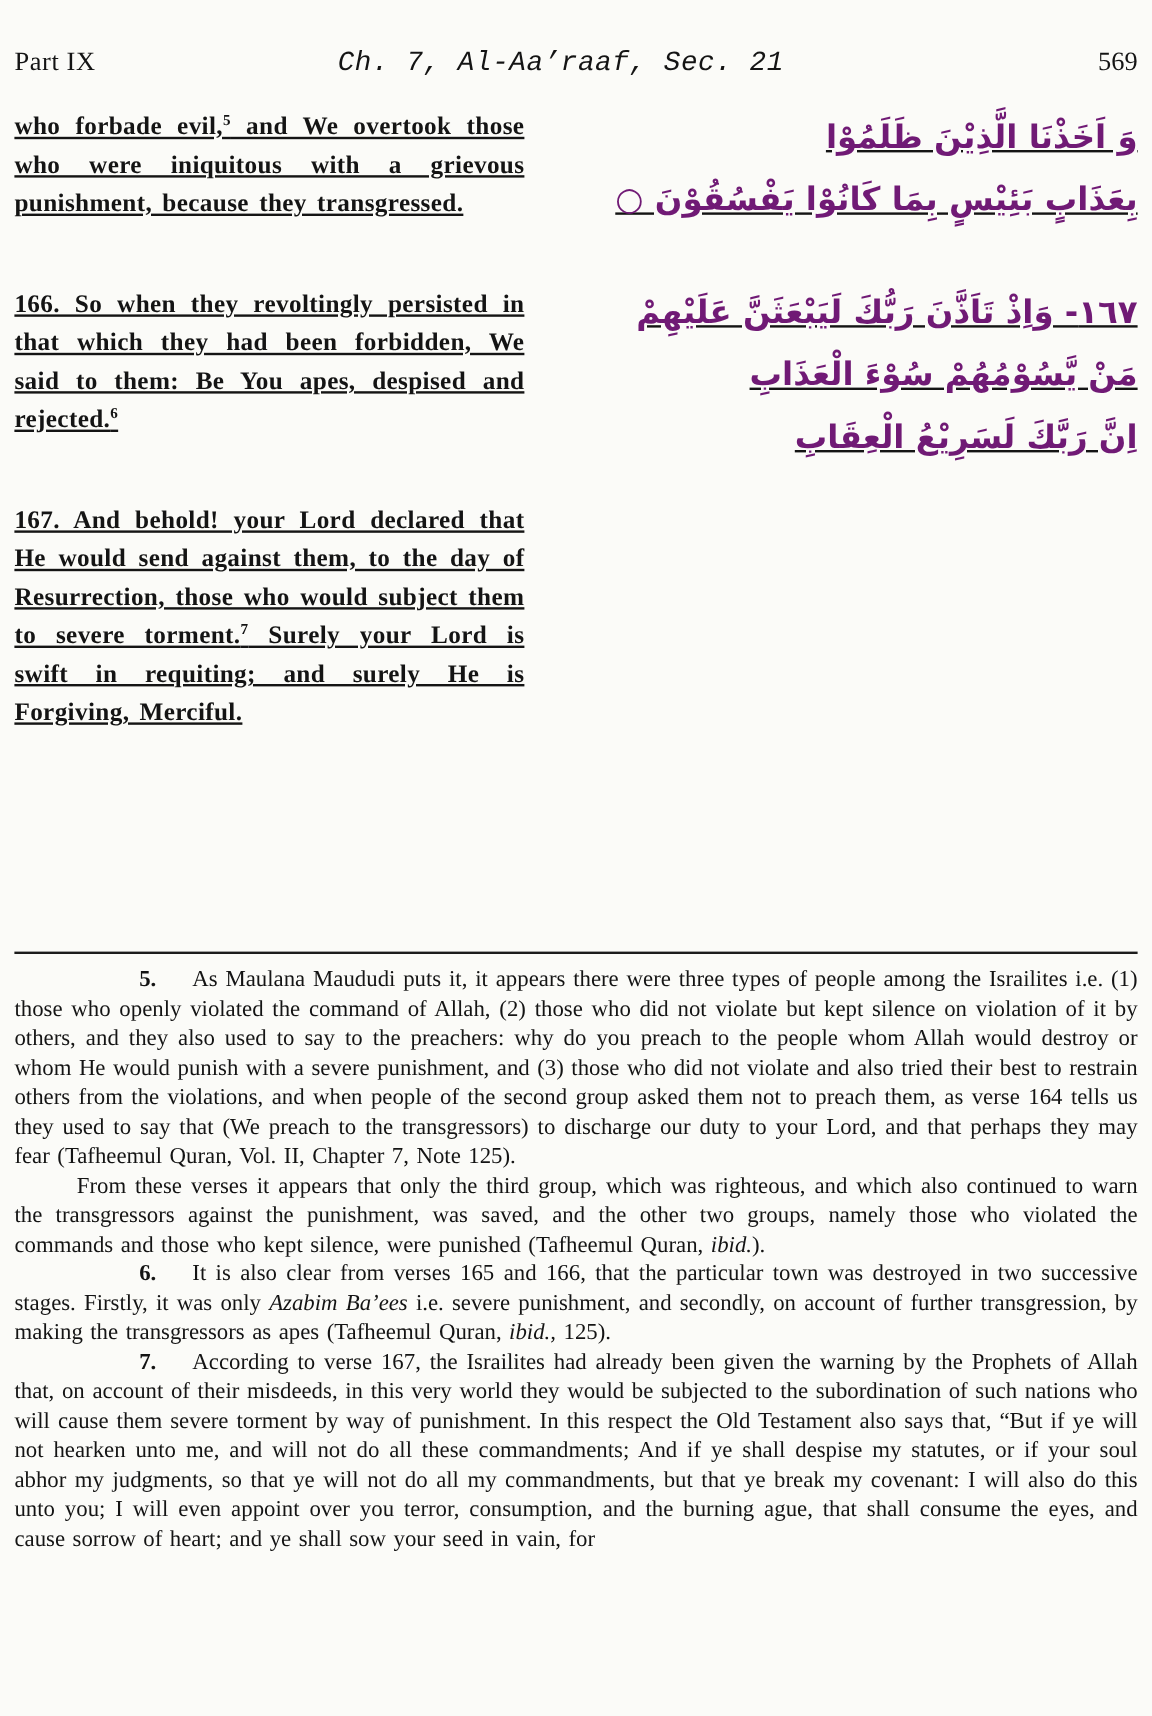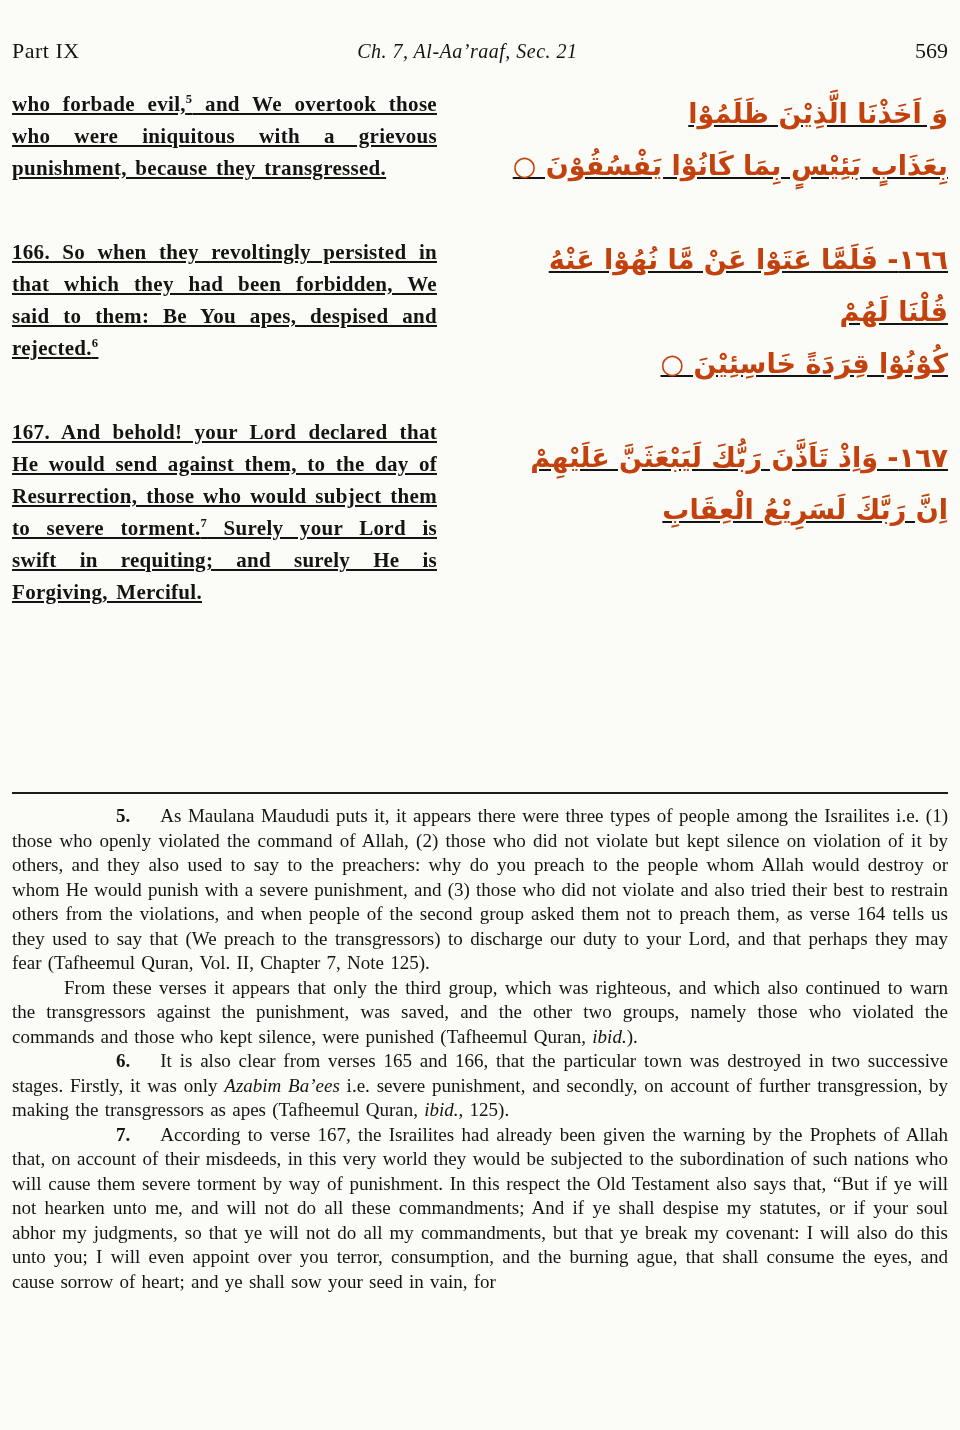--- a/index.html
+++ b/index.html
@@ -13,21 +13,21 @@
 
   
   .page-header {
     display: flex;
     align-items: baseline;
     justify-content: space-between;
     padding: 2px 0 6px 0;
     font-size: 22px;
   }
   .page-header .part { font-weight: normal; letter-spacing: 0.5px; }
-  .page-header .title { font-style: italic; font-size: 20px; letter-spacing: 0.5px; transform: translateX(-30px); }
+  .page-header .title { font-style: italic; font-size: 23px; letter-spacing: 0.5px; transform: translateX(-30px); font-family: Liberation Mono, monospace; }
   .page-header .pgnum { font-weight: normal; margin-top: 28px; }
 
   
   .content {
     display: flex;
     margin-top: 18px;
     min-height: 690px;
     text-decoration: underline;
   }
   .english-col {
@@ -51,21 +51,21 @@
     padding-left: 40px;
     direction: rtl;
   }
   .arabic-block {
     font-family: "DejaVu Sans", sans-serif;
     font-size: 27px;
     font-weight: bold;
     line-height: 52px;
     text-align: right;
     direction: rtl;
-    color: #c2410c;
+    color: #701a75;
   }
   .arabic-block + .arabic-block { margin-top: 42px; }
   .arabic-block .aline { white-space: nowrap; }
 
   
   .rule {
     border: none;
     border-top: 2px solid #1c1c1c;
     margin: 14px 0 10px 0;
   }
@@ -105,26 +105,22 @@
 
       <p class="verse"><span>167. And behold! your Lord declared that He would send against them, to the day of Resurrection, those who would subject them to severe torment.</span><sup>7</sup><span> Surely your Lord is swift in requiting; and surely He is Forgiving, Merciful.</span></p>
     </div>
 
     <div class="arabic-col">
       <div class="arabic-block">
         <div class="aline">وَ اَخَذْنَا الَّذِيْنَ ظَلَمُوْا</div>
         <div class="aline">بِعَذَابٍ بَئِيْسٍ بِمَا كَانُوْا يَفْسُقُوْنَ ○</div>
       </div>
       <div class="arabic-block">
-        <div class="aline">١٦٦- فَلَمَّا عَتَوْا عَنْ مَّا نُهُوْا عَنْهُ</div>
-        <div class="aline">قُلْنَا لَهُمْ</div>
-        <div class="aline">كُوْنُوْا قِرَدَةً خَاسِئِيْنَ ○</div>
-      </div>
-      <div class="arabic-block">
         <div class="aline">١٦٧- وَاِذْ تَاَذَّنَ رَبُّكَ لَيَبْعَثَنَّ عَلَيْهِمْ</div>
+        <div class="aline">مَنْ يَّسُوْمُهُمْ سُوْءَ الْعَذَابِ</div>
         <div class="aline">اِنَّ رَبَّكَ لَسَرِيْعُ الْعِقَابِ</div>
       </div>
     </div>
 
   </main>
 
   <hr class="rule">
 
   <section class="footnotes">
       <p class="fn-para"><span class="fn-num">5.</span><span>As Maulana Maududi puts it, it appears there were three types of people among the Israilites i.e. (1) those who openly violated the command of Allah, (2) those who did not violate but kept silence on violation of it by others, and they also used to say to the preachers: why do you preach to the people whom Allah would destroy or whom He would punish with a severe punishment, and (3) those who did not violate and also tried their best to restrain others from the violations, and when people of the second group asked them not to preach them, as verse 164 tells us they used to say that (We preach to the transgressors) to discharge our duty to your Lord, and that perhaps they may fear (Tafheemul Quran, Vol. II, Chapter 7, Note 125).</span></p>

